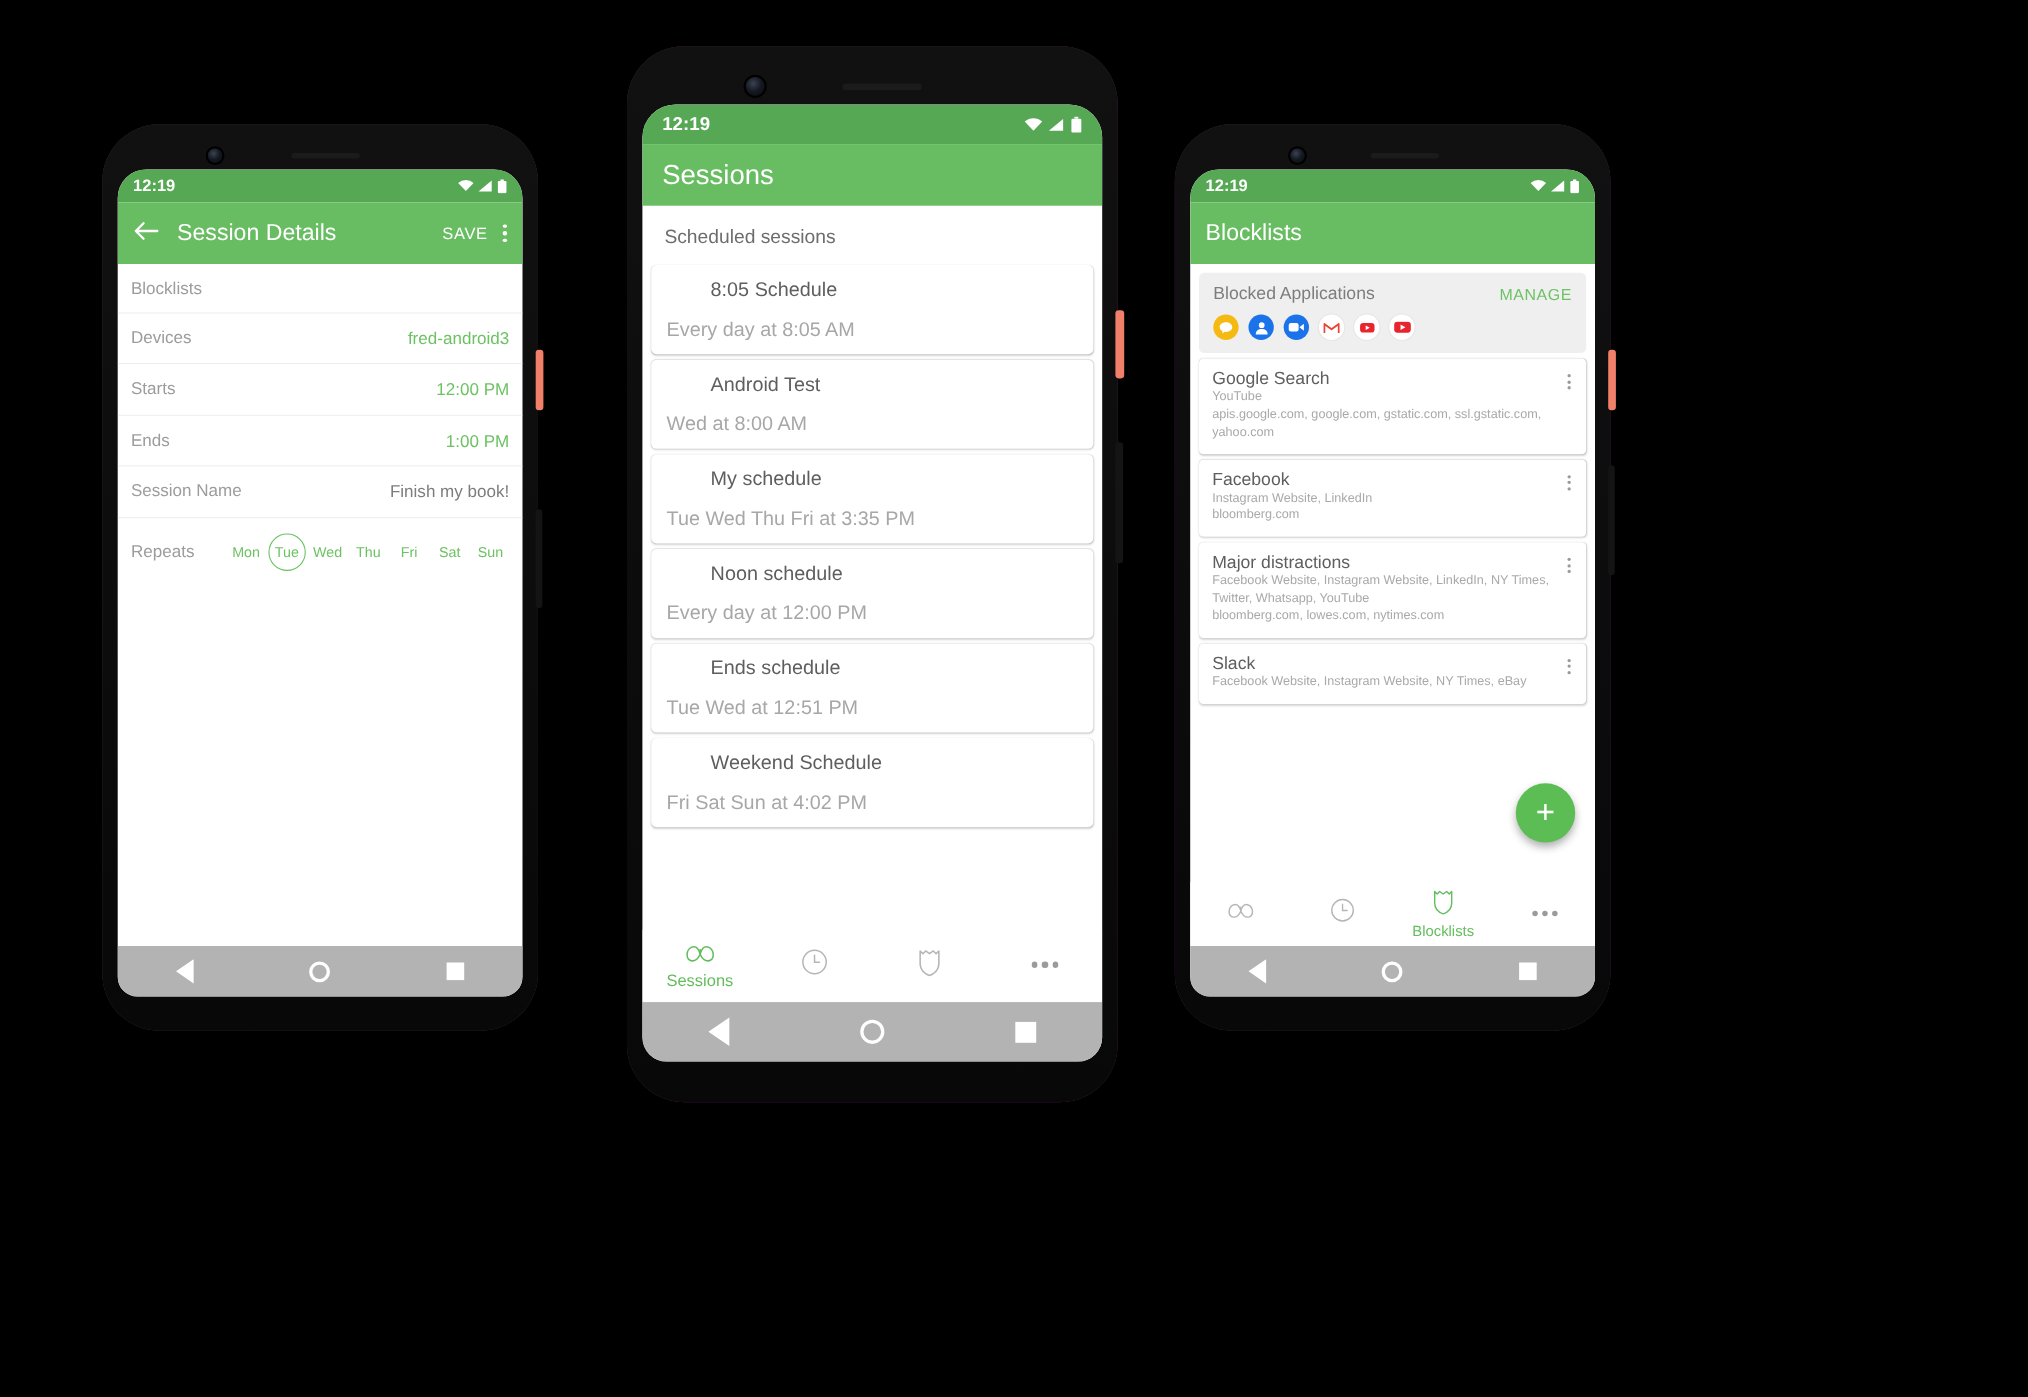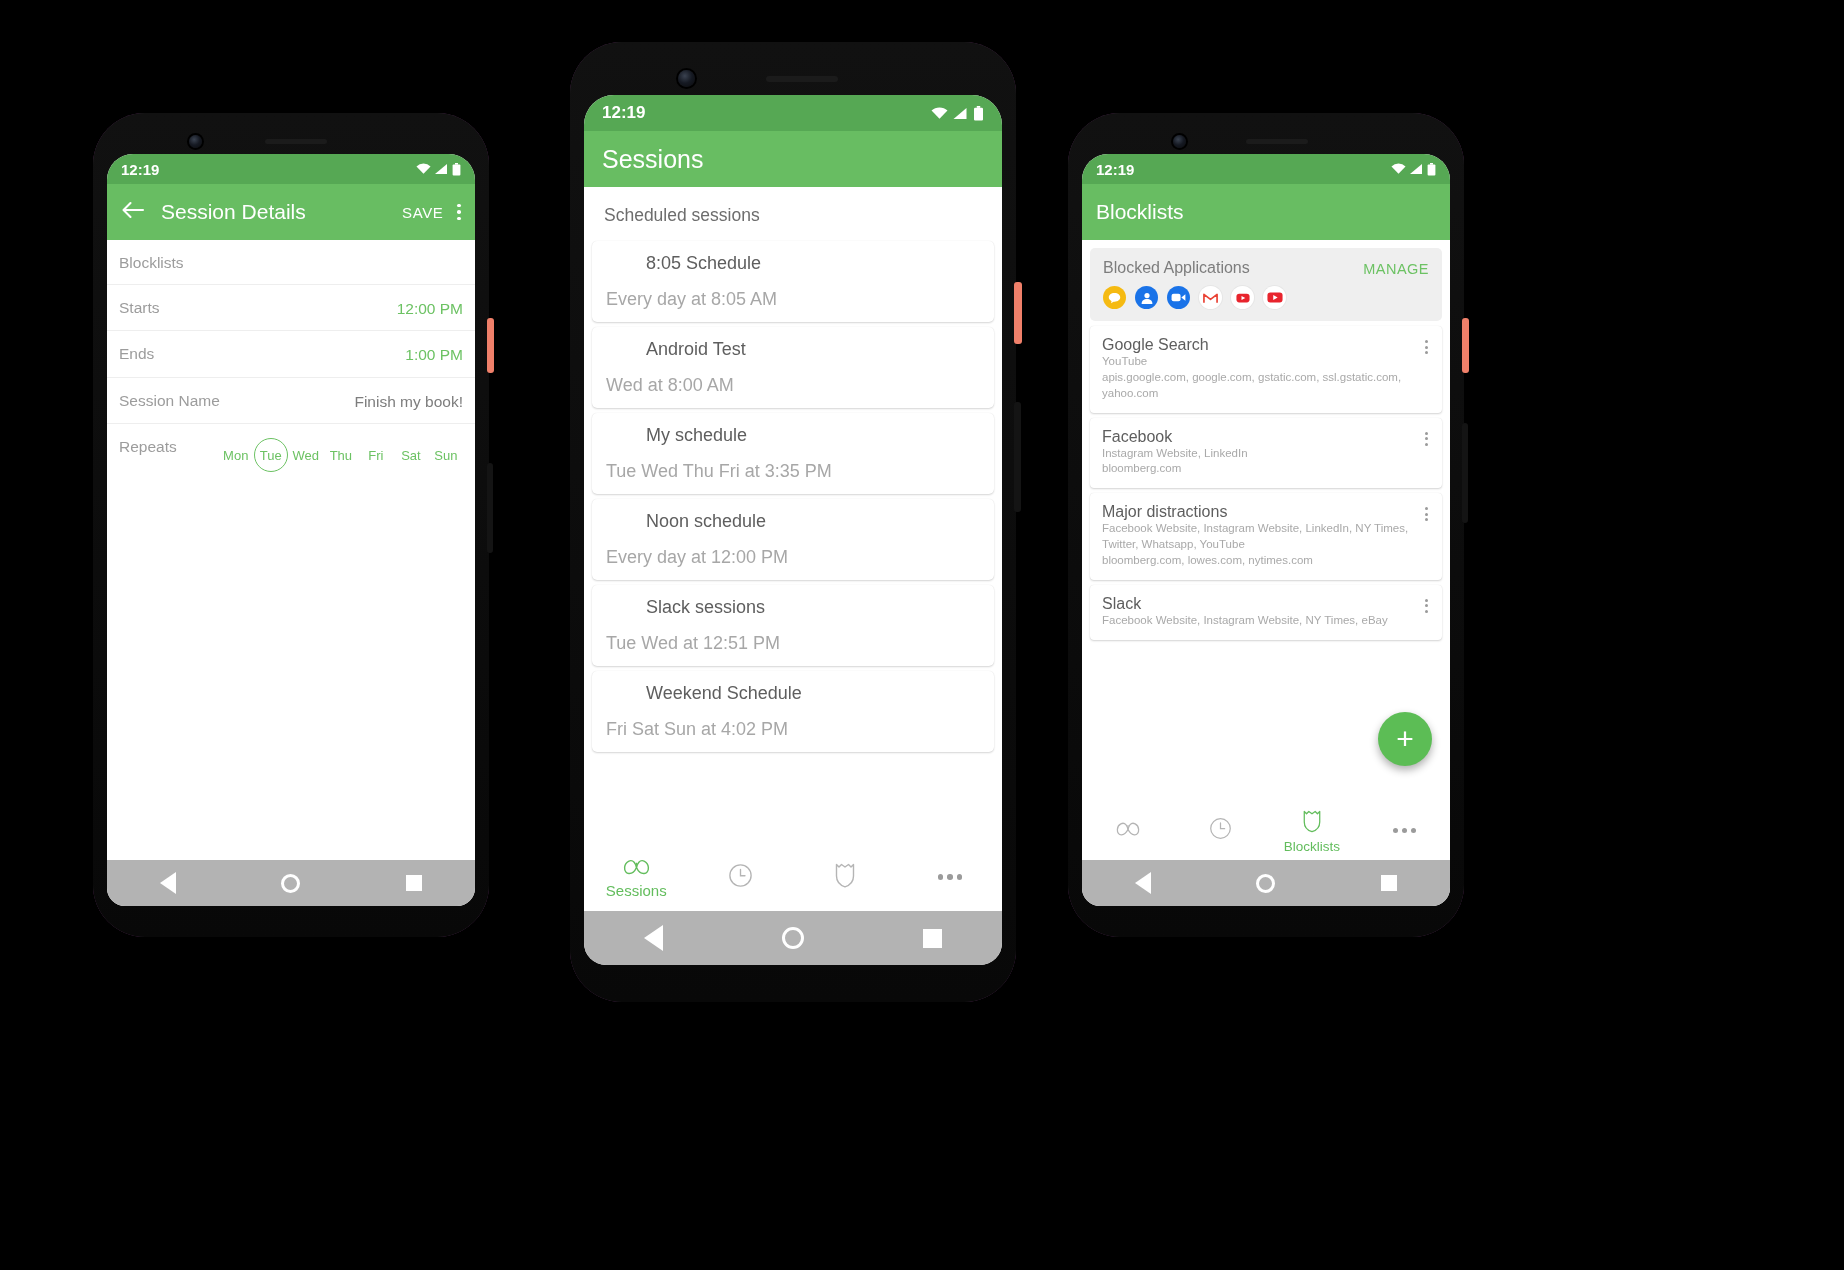--- a/index.html
+++ b/index.html
@@ -61,22 +61,22 @@
   #p-left .appbar-title { font-size: 21px; margin-left: 16px; }
   #p-left .save-btn { font-size: 15px; letter-spacing: .6px; margin-right: 14px; }
   #p-left .navbar { height: 46px; }
 
   .detail-row { display: flex; align-items: flex-start; justify-content: space-between;
                 padding: 14px 12px 12px 12px; border-bottom: 1px solid #eeeeee;
                 font-size: 15.5px; gap: 14px; }
   .detail-label { color: #9c9c9c; white-space: nowrap; }
   .detail-value { color: #6cc263; text-align: right; line-height: 1.25; }
   .detail-value.plain { color: #7d7d7d; }
-  .repeats-row { display: flex; align-items: flex-start; padding: 14px 12px;
-                 font-size: 15.5px; gap: 16px; }
+  .repeats-row { display: flex; align-items: center; padding: 14px 12px;
+                 font-size: 15.5px; gap: 4px; }
   .days { display: flex; align-items: center; flex: 1; justify-content: space-between;
           margin-left: 26px; }
   .day { color: #6cc263; font-size: 13px; width: 34px; height: 34px;
          display: flex; align-items: center; justify-content: center; border-radius: 50%; }
   .day.sel { border: 1.5px solid #6cc263; }
 
   
   #p-mid { left: 570px; top: 42px; width: 446px; height: 960px; }
   #p-mid .screen { left: 14px; top: 53px; width: 418px; height: 870px;
                    border-radius: 30px 30px 22px 22px; }
@@ -167,20 +167,24 @@
         <span class="kebab" style="padding:0;gap:3px">
           <i style="background:#fff;width:3.6px;height:3.6px"></i>
             <i style="background:#fff;width:3.6px;height:3.6px"></i>
             <i style="background:#fff;width:3.6px;height:3.6px"></i>
         </span>
       </div>
 
       <div>
         <div class="detail-row">
           <span class="detail-label">Blocklists</span>
+        </div>
+        <div class="detail-row">
+          <span class="detail-label">Devices</span>
+          <span class="detail-value">fred-android3</span>
         </div>
         <div class="detail-row">
           <span class="detail-label">Starts</span>
           <span class="detail-value">12:00 PM</span>
         </div>
         <div class="detail-row">
           <span class="detail-label">Ends</span>
           <span class="detail-value">1:00 PM</span>
         </div>
         <div class="detail-row">
@@ -251,21 +255,21 @@
         </div>
         <div class="card">
           <div class="card-title">My schedule</div>
           <div class="card-sub">Tue Wed Thu Fri at 3:35 PM</div>
         </div>
         <div class="card">
           <div class="card-title">Noon schedule</div>
           <div class="card-sub">Every day at 12:00 PM</div>
         </div>
         <div class="card">
-          <div class="card-title">Slack sessions</div>
+          <div class="card-title">Ends schedule</div>
           <div class="card-sub">Tue Wed at 12:51 PM</div>
         </div>
         <div class="card">
           <div class="card-title">Weekend Schedule</div>
           <div class="card-sub">Fri Sat Sun at 4:02 PM</div>
         </div>
       </div>
 
       <div class="tabbar">
         <div class="tab active">

